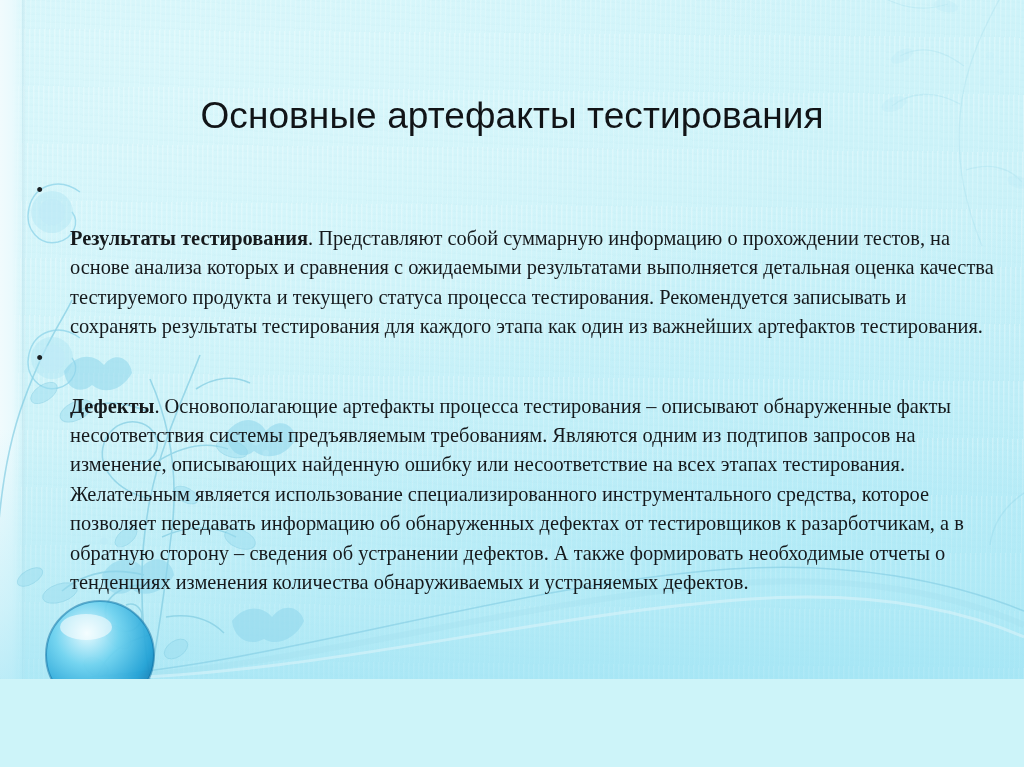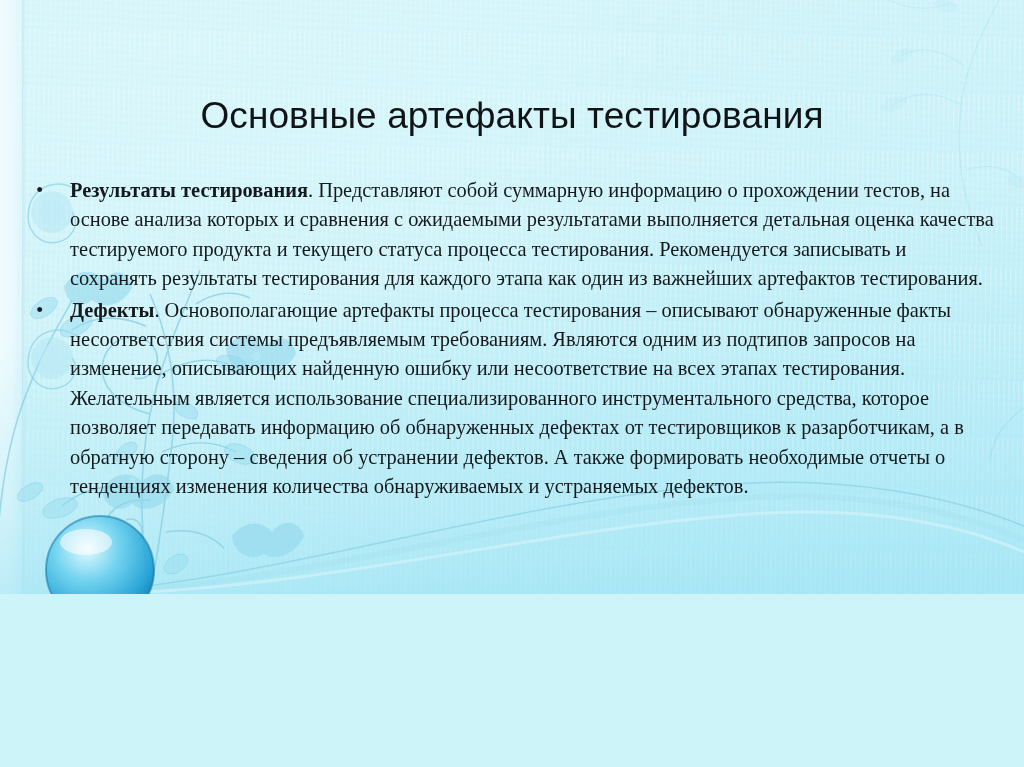--- a/index.html
+++ b/index.html
@@ -11,21 +11,21 @@
     width: 1024px;
     height: 767px;
     overflow: hidden;
     font-family: "Liberation Serif", serif;
     background: #cdf4f9;
   }
 
   #slide {
     position: relative;
     width: 1024px;
-    height: 594px;
+    height: 679px;
     overflow: hidden;
     background: #d946ef;
     text-decoration: underline;
   }
 
   
   .bg-base {
     position: absolute;
     inset: 0;
     background:
@@ -108,20 +108,21 @@
     padding-left: 6px;
   }
   .bullet-text {
     flex: 1 1 auto;
     font-family: "Liberation Serif", serif;
     font-size: 20.4px;
     line-height: 29.4px;
     color: #15191c;
     text-align: left;
     hyphens: none;
+    margin-top: 48px;
   }
   .bullet-text b {
     font-weight: bold;
   }
 </style>
 </head>
 <body>
 
 <div id="slide">
 

